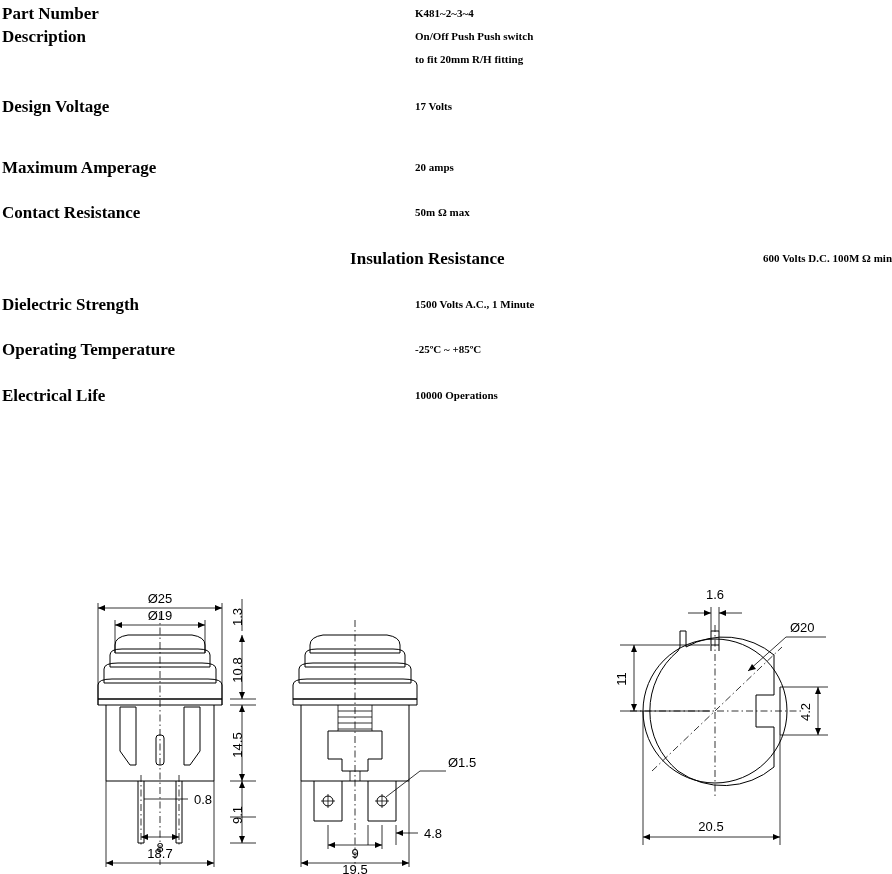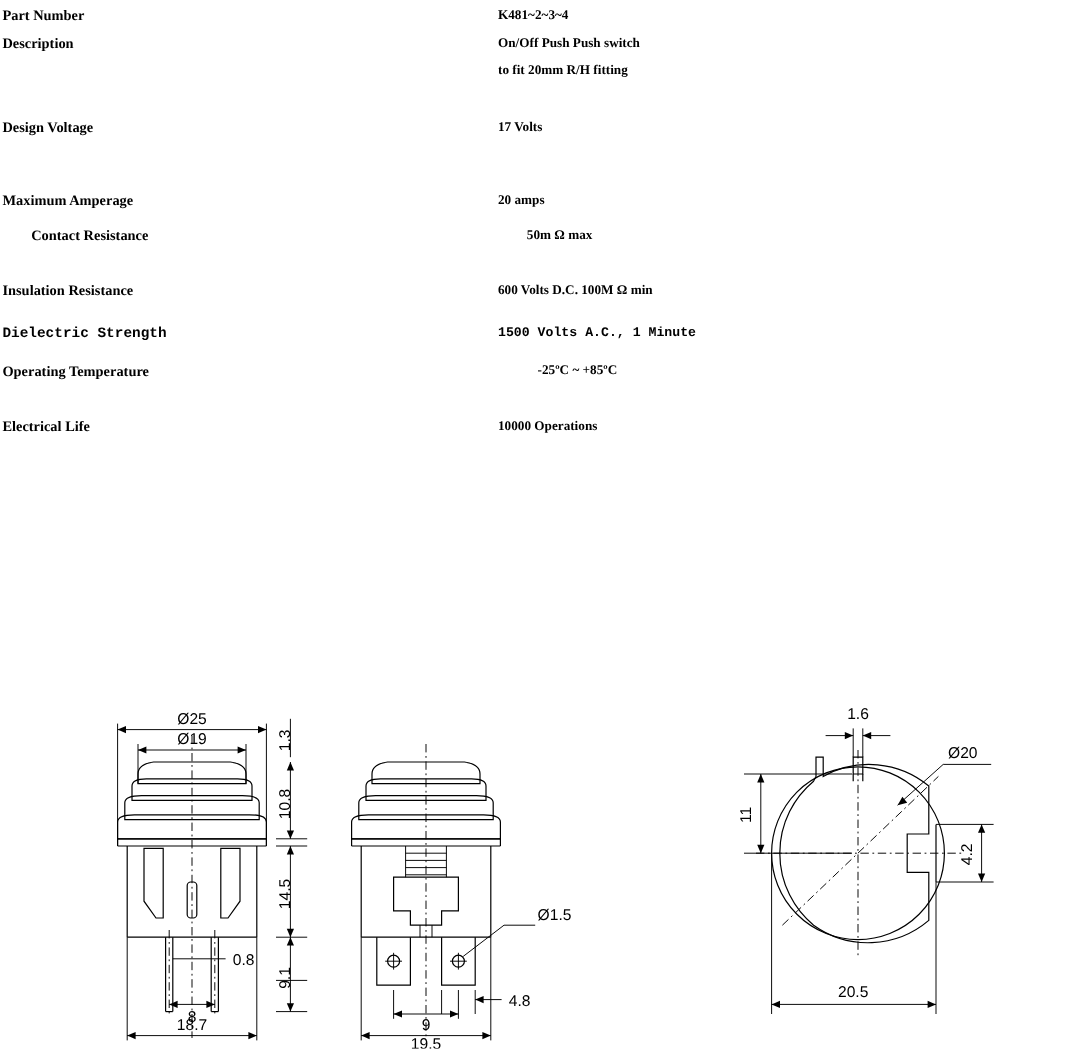--- a/index.html
+++ b/index.html
@@ -23,21 +23,21 @@
     left: 0px;
     width: 892px;
   }
   .spec-row {
     display: flex;
     align-items: flex-start;
   }
   .spec-label {
     width: 415px;
     font-weight: bold;
-    font-size: 12px;
+    font-size: 17px;
     line-height: 23px;
     padding-left: 2px;
     box-sizing: border-box;
   }
   .spec-value {
     font-weight: bold;
     font-size: 11px;
     line-height: 23px;
     white-space: pre-line;
   }
@@ -90,36 +90,36 @@
   <div class="spec-row" style="margin-top:24px;">
     <div class="spec-label">Design Voltage</div>
     <div class="spec-value">17 Volts</div>
   </div>
 
   <div class="spec-row" style="margin-top:38px;">
     <div class="spec-label">Maximum Amperage</div>
     <div class="spec-value">20 amps</div>
   </div>
 
-  <div class="spec-row" style="margin-top:6px;padding-left:24px;">
+  <div class="spec-row" style="margin-top:22px;">
     <div class="spec-label">Contact Resistance</div>
     <div class="spec-value">50m Ω max</div>
   </div>
 
-  <div class="spec-row" style="margin-top:23px;">
+  <div class="spec-row" style="margin-top:23px;justify-content:flex-end;">
     <div class="spec-label">Insulation Resistance</div>
     <div class="spec-value">600 Volts D.C. 100M Ω min</div>
   </div>
 
-  <div class="spec-row" style="margin-top:13px;font-family:Liberation Mono, monospace;">
+  <div class="spec-row" style="margin-top:23px;">
     <div class="spec-label">Dielectric Strength</div>
     <div class="spec-value">1500 Volts A.C., 1 Minute</div>
   </div>
 
-  <div class="spec-row" style="margin-top:8px;gap:33px;">
+  <div class="spec-row" style="margin-top:22px;">
     <div class="spec-label">Operating Temperature</div>
     <div class="spec-value">-25ºC  ~  +85ºC</div>
   </div>
 
   <div class="spec-row" style="margin-top:23px;">
     <div class="spec-label">Electrical Life</div>
     <div class="spec-value">10000 Operations</div>
   </div>
 
 </div>

